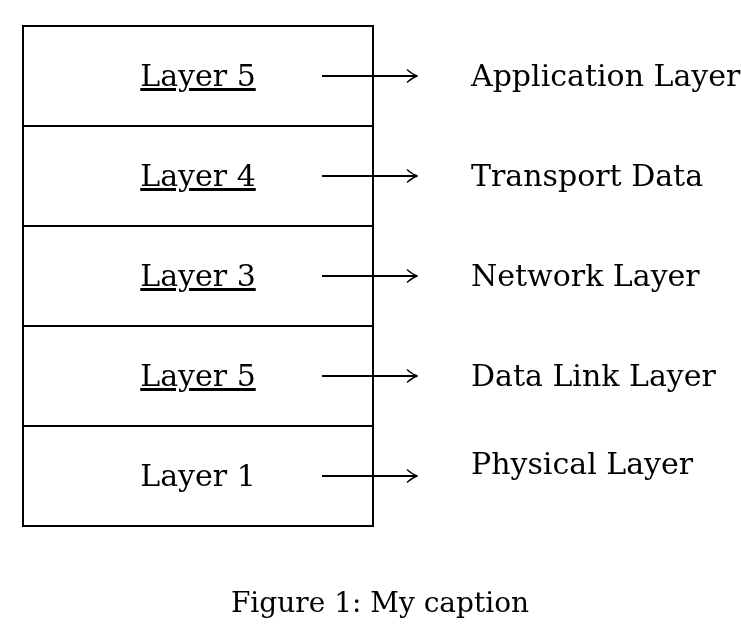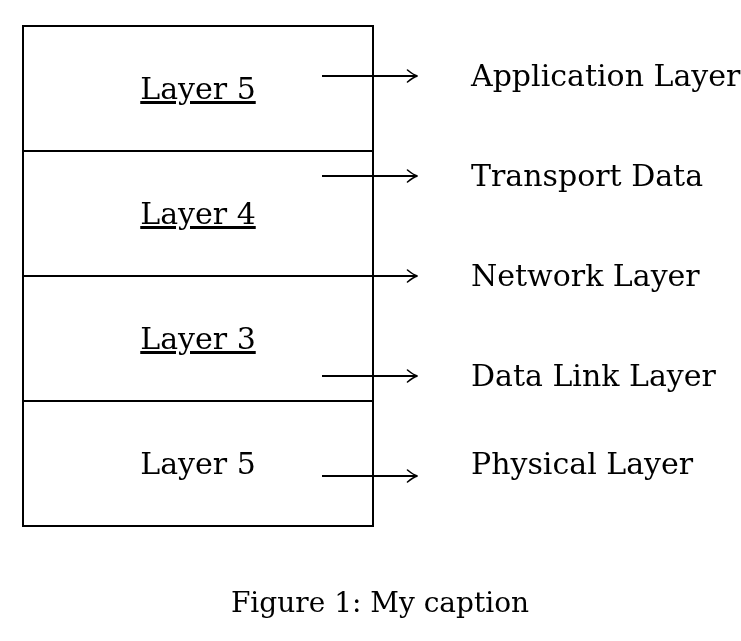--- a/index.html
+++ b/index.html
@@ -79,20 +79,23 @@
     </div>
     <div class="layer-row">
       <span class="layer-box-label">Layer 4</span>
     </div>
     <div class="layer-row">
       <span class="layer-box-label">Layer 3</span>
     </div>
     <div class="layer-row">
       <span class="layer-box-label">Layer 5</span>
     </div>
+    <div class="layer-row">
+      <span class="layer-box-label">Layer 1</span>
+    </div>
   </div>
 
   <svg class="arrow-icon" style="top:67px" viewBox="0 0 104 18" xmlns="http://www.w3.org/2000/svg">
     <line x1="1" y1="9" x2="95" y2="9" stroke="#000000" stroke-width="1.8"></line>
     <path d="M86.5,3 Q92.5,8 96.5,9 Q92.5,10 86.5,15" fill="none" stroke="#000000" stroke-width="1.6" stroke-linecap="round"></path>
   </svg>
   <svg class="arrow-icon" style="top:167px" viewBox="0 0 104 18" xmlns="http://www.w3.org/2000/svg">
     <line x1="1" y1="9" x2="95" y2="9" stroke="#000000" stroke-width="1.8"></line>
     <path d="M86.5,3 Q92.5,8 96.5,9 Q92.5,10 86.5,15" fill="none" stroke="#000000" stroke-width="1.6" stroke-linecap="round"></path>
   </svg>

